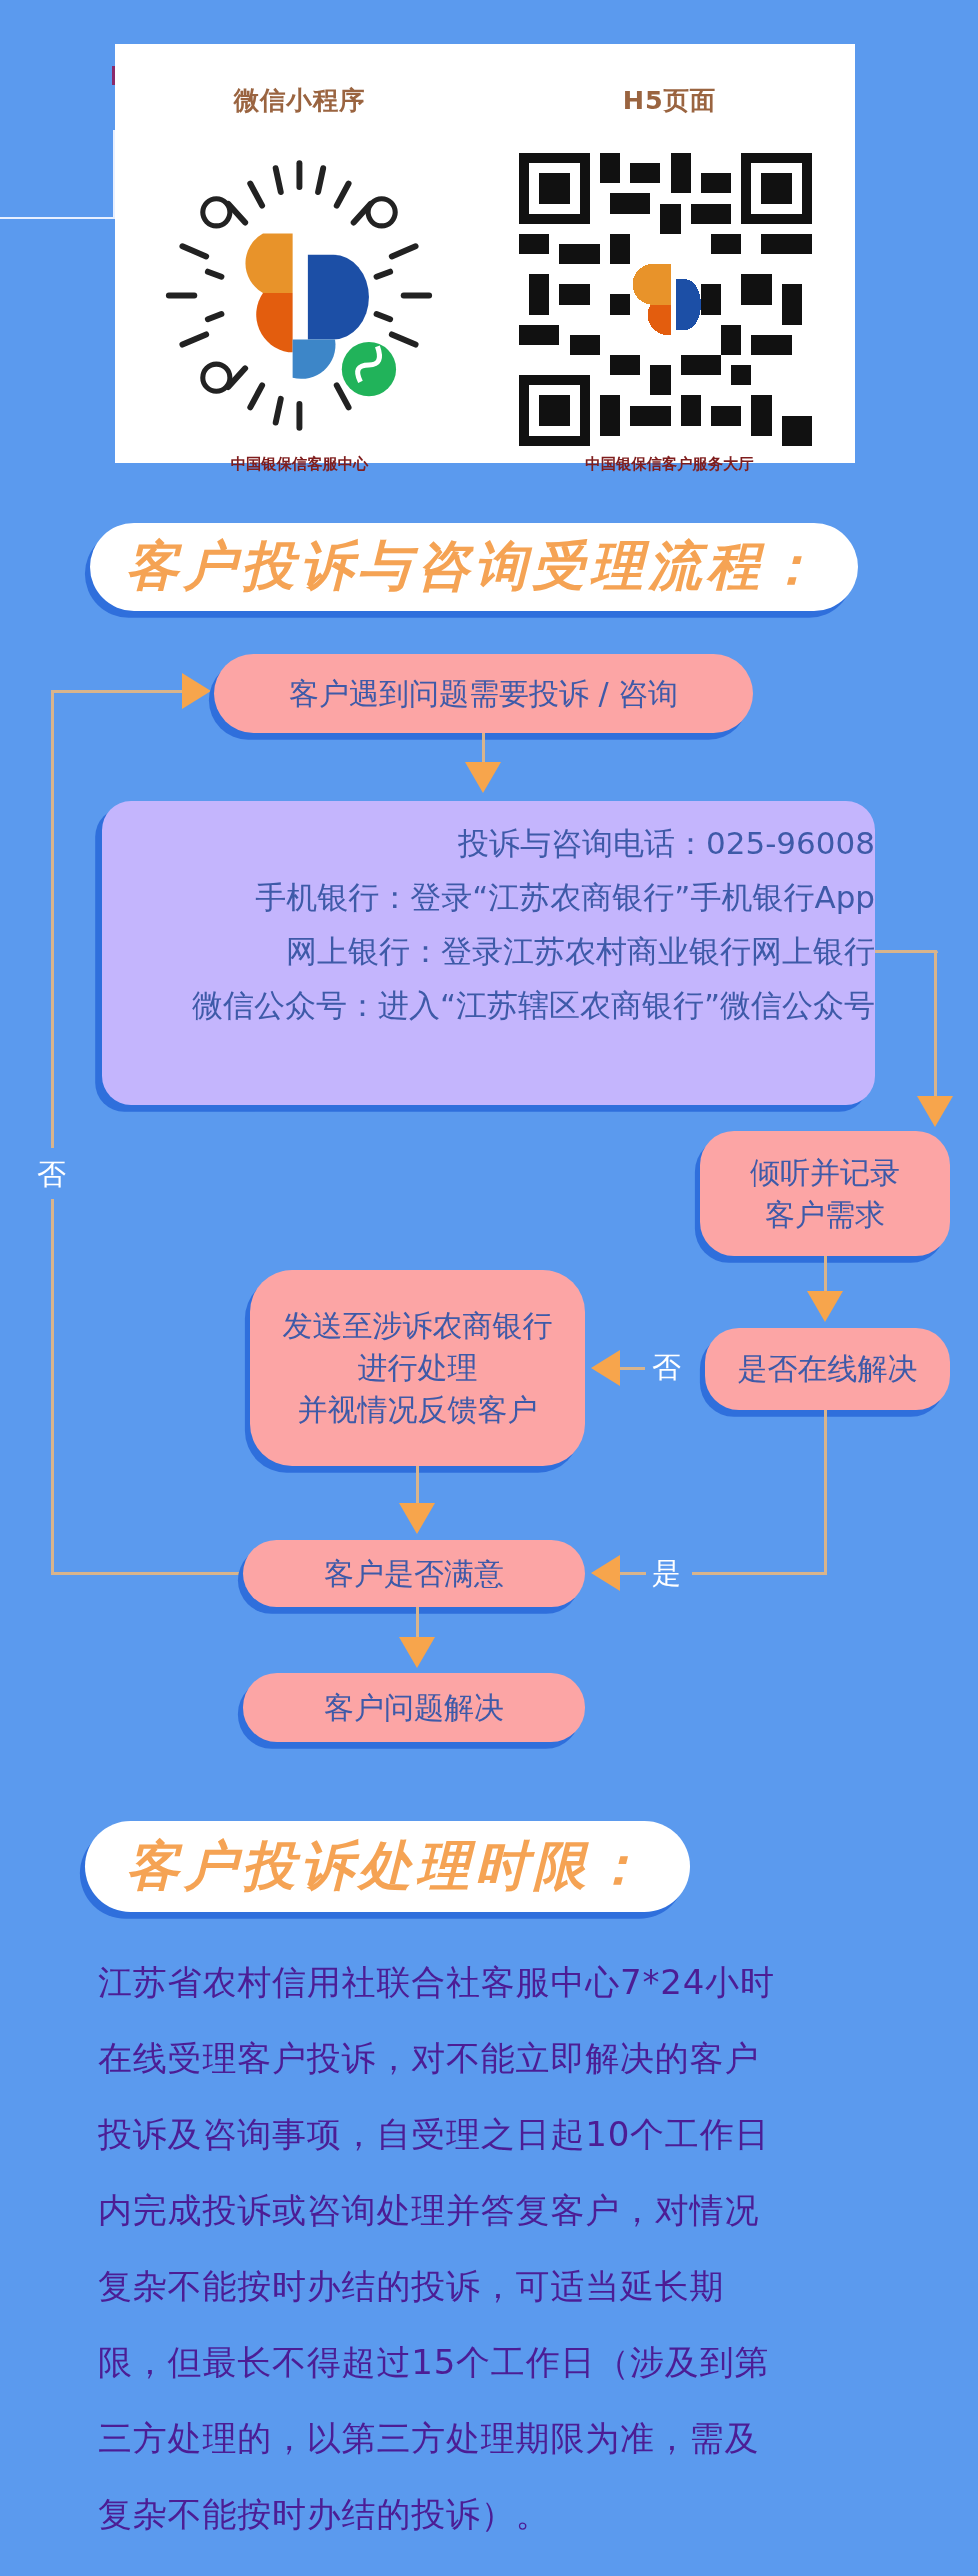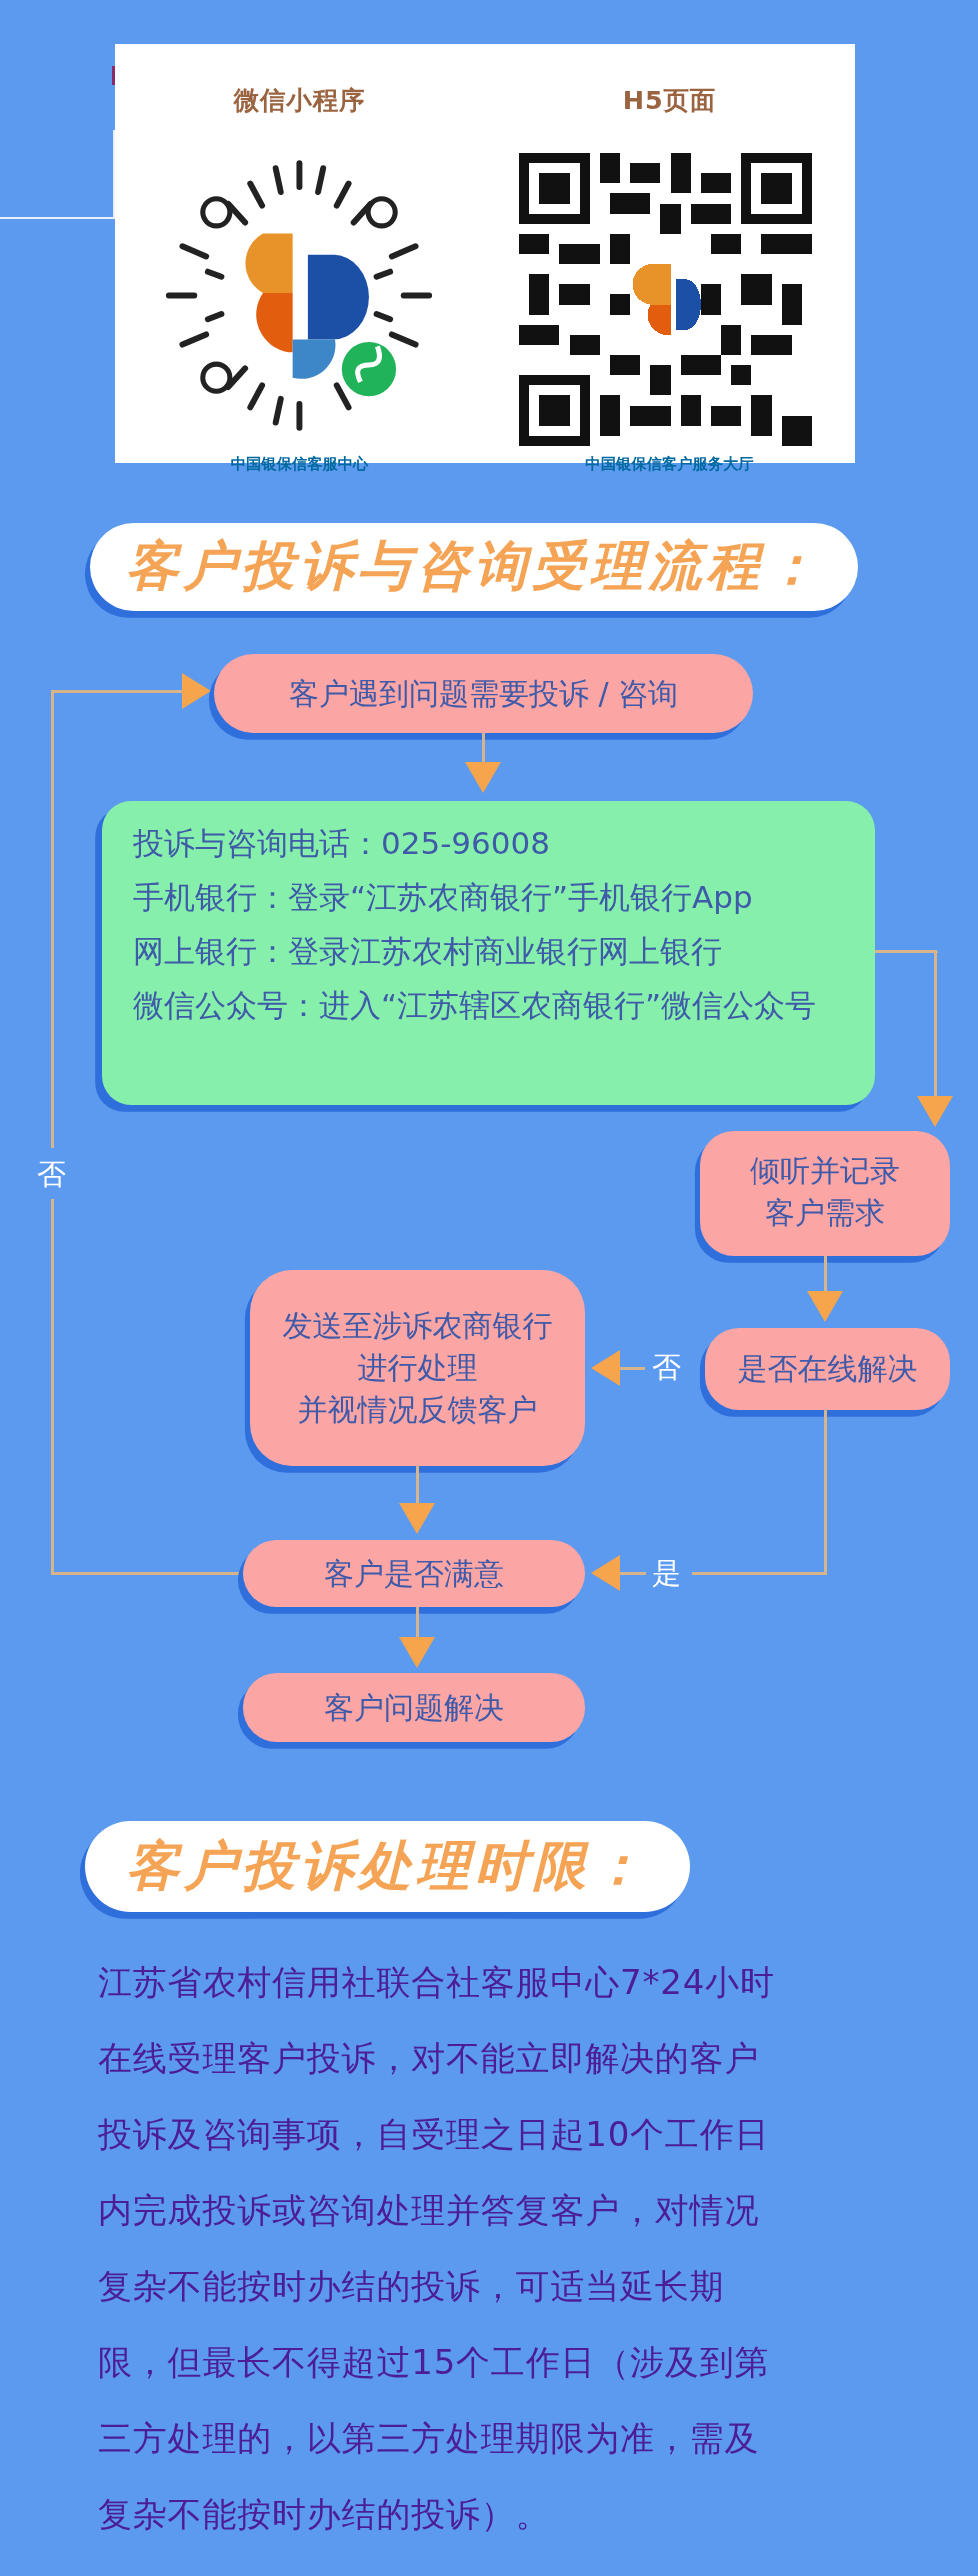--- a/index.html
+++ b/index.html
@@ -6,29 +6,29 @@
   body{width:978px;height:2576px;background:#5b9aee;position:relative;overflow:hidden;font-family:"DejaVu Sans","Liberation Sans",sans-serif;}
   .abs{position:absolute;}
   
   .deco-v{left:113px;top:130px;width:1.7px;height:88px;background:#e8f0ff;}
   .deco-h{left:0;top:217px;width:115px;height:1.7px;background:#e8f0ff;}
   .deco-mark{left:112px;top:66px;width:3.4px;height:18.7px;background:#8a2a6a;}
   
   .qr-card{left:115px;top:44px;width:740px;height:419px;background:#fff;}
   .qr-col{position:absolute;top:0;width:369px;height:419px;margin-top:24px;}
   .qr-title{position:absolute;top:15.3px;left:0;width:100%;text-align:center;font-size:25.5px;font-weight:bold;color:#9a6440;letter-spacing:0.8px;}
-  .qr-caption{position:absolute;bottom:12px;left:0;width:100%;text-align:center;font-size:15.3px;font-weight:bold;color:#0369a1;}
+  .qr-caption{position:absolute;bottom:12px;left:0;width:100%;text-align:center;font-size:15.3px;font-weight:bold;color:#7f1d1d;}
   .mini-code{position:absolute;left:42px;top:85px;width:284px;height:284px;}
   .qr-code{position:absolute;left:34px;top:85px;width:293px;height:293px;background:#fff;}
   
   .banner{background:#fff;border-radius:51px;box-shadow:-5.1px 6.8px 0 #2f6fdc;display:flex;align-items:center;justify-content:center;}
   .banner span{font-size:53px;font-weight:bold;color:#f5a354;letter-spacing:5.1px;font-style:italic;}
   
   .fbox{background:#fca5a5;border-radius:34px;box-shadow:-5.1px 6.8px 0 #2f6fdc;color:#3e5aa8;display:flex;align-items:center;justify-content:center;text-align:center;font-size:30px;line-height:1.4;}
-  .contact{background:#86efac;border-radius:29px;box-shadow:-6.8px 6.8px 0 #2f6fdc;color:#3e5aa8;font-size:31px;padding:15.3px 0 0 31px;box-sizing:border-box;}
+  .contact{background:#c4b5fd;border-radius:29px;box-shadow:-6.8px 6.8px 0 #2f6fdc;color:#3e5aa8;font-size:31px;padding:15.3px 0 0 31px;box-sizing:border-box;text-align:right;}
   .contact div{height:54px;line-height:54px;white-space:nowrap;}
   .line{background:#d8b48c;position:absolute;}
   .arrow-down{width:0;height:0;border-left:18.7px solid transparent;border-right:18.7px solid transparent;border-top:31px solid #f7a54c;position:absolute;}
   .arrow-right{width:0;height:0;border-top:18.7px solid transparent;border-bottom:18.7px solid transparent;border-left:29px solid #f7a54c;position:absolute;}
   .arrow-left{width:0;height:0;border-top:18.7px solid transparent;border-bottom:18.7px solid transparent;border-right:29px solid #f7a54c;position:absolute;}
   .lbl{color:#fff;font-size:29px;position:absolute;}
   .para{left:98px;top:1944px;width:790px;color:#4c1d95;font-size:34px;line-height:76px;letter-spacing:0.8px;}
   .para div{white-space:nowrap;}
 </style>
 </head>
@@ -155,21 +155,21 @@
 <div class="abs contact" style="left:102px;top:801px;width:773px;height:304px;">
   <div>投诉与咨询电话：025-96008</div>
   <div>手机银行：登录“江苏农商银行”手机银行App</div>
   <div>网上银行：登录江苏农村商业银行网上银行</div>
   <div>微信公众号：进入“江苏辖区农商银行”微信公众号</div>
 </div>
 <div class="line" style="left:875px;top:950px;width:63px;height:3.4px;border-radius:0 6.8px 0 0;"></div>
 <div class="line" style="left:934px;top:950px;width:3.4px;height:153px;"></div>
 <div class="arrow-down" style="left:917px;top:1096px;"></div>
 
-<div class="abs fbox" style="left:700px;top:1131px;width:250px;height:125px;font-family:Liberation Mono, monospace;">
+<div class="abs fbox" style="left:700px;top:1131px;width:250px;height:125px;">
   <div>
     <div>倾听并记录</div>
     <div>客户需求</div>
   </div>
 </div>
 <div class="line" style="left:824px;top:1256px;width:3.4px;height:42px;"></div>
 <div class="arrow-down" style="left:807px;top:1291px;"></div>
 
 <div class="abs fbox" style="left:705px;top:1328px;width:245px;height:82px;">
   <span>是否在线解决</span>

